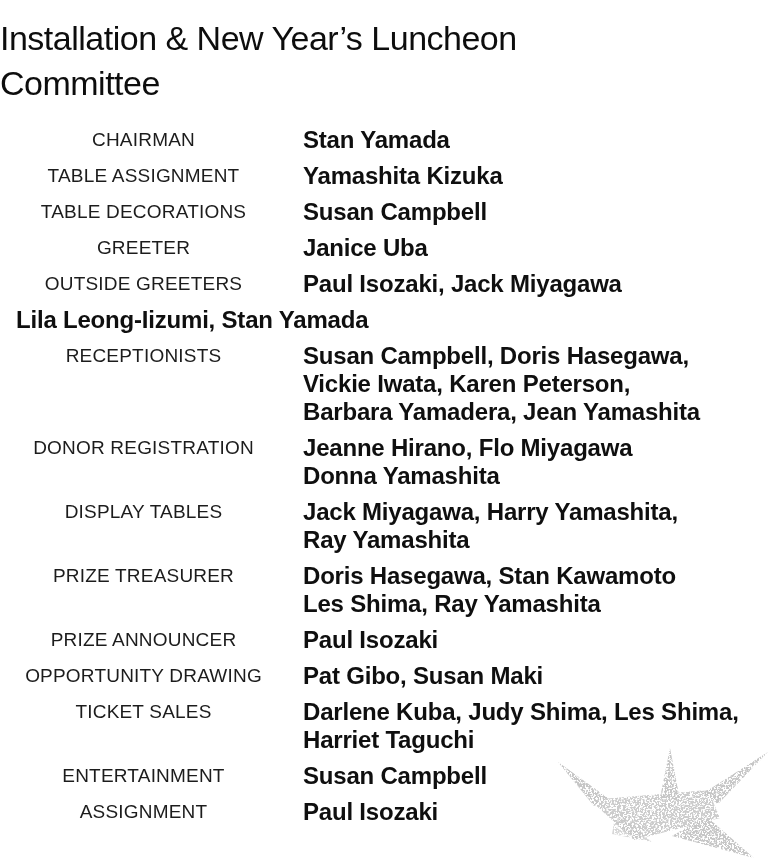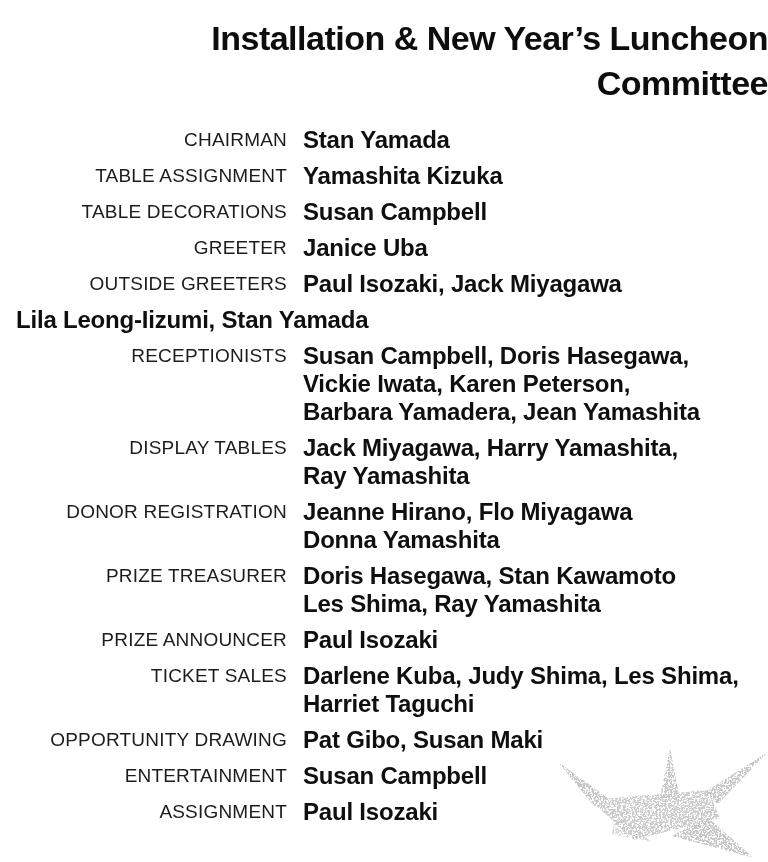--- a/index.html
+++ b/index.html
@@ -9,43 +9,43 @@
     overflow: hidden;
     font-family: "Liberation Sans", "DejaVu Sans", sans-serif;
   }
   .page {
     position: relative;
     width: 768px; height: 862px;
     background: #ffffff;
   }
   .title {
     padding-top: 16px;
-    text-align: right;
-    font-weight: 700;
+    text-align: left;
+    font-weight: 400;
     font-size: 34px;
     line-height: 45px;
     letter-spacing: -0.5px;
     color: #0d0d0d;
     position: relative;
     z-index: 1;
   }
   .roster {
     margin-top: 20px;
     position: relative;
     z-index: 1;
   }
   .row {
     display: flex;
     align-items: flex-start;
     margin-bottom: 8px;
   }
   .role {
     width: 287px;
     flex: 0 0 287px;
-    text-align: right;
+    text-align: center;
     font-size: 19px;
     font-weight: 400;
     line-height: 28px;
     color: #1c1c1c;
     letter-spacing: 0.2px;
   }
   .names {
     margin-left: 16px;
     font-size: 24px;
     font-weight: 700;
@@ -98,46 +98,46 @@
       <div class="row">
         <div class="names">Lila Leong-Iizumi, Stan Yamada</div>
       </div>
       <div class="row">
         <div class="role">RECEPTIONISTS</div>
         <div class="names">Susan Campbell, Doris Hasegawa,
 Vickie Iwata, Karen Peterson,
 Barbara Yamadera, Jean Yamashita</div>
       </div>
       <div class="row">
+        <div class="role">DONOR REGISTRATION</div>
+        <div class="names">Jeanne Hirano, Flo Miyagawa
+Donna Yamashita</div>
+      </div>
+      <div class="row">
         <div class="role">DISPLAY TABLES</div>
         <div class="names">Jack Miyagawa, Harry Yamashita,
 Ray Yamashita</div>
-      </div>
-      <div class="row">
-        <div class="role">DONOR REGISTRATION</div>
-        <div class="names">Jeanne Hirano, Flo Miyagawa
-Donna Yamashita</div>
       </div>
       <div class="row">
         <div class="role">PRIZE TREASURER</div>
         <div class="names">Doris Hasegawa, Stan Kawamoto
 Les Shima, Ray Yamashita</div>
       </div>
       <div class="row">
         <div class="role">PRIZE ANNOUNCER</div>
         <div class="names">Paul Isozaki</div>
       </div>
       <div class="row">
+        <div class="role">OPPORTUNITY DRAWING</div>
+        <div class="names">Pat Gibo, Susan Maki</div>
+      </div>
+      <div class="row">
         <div class="role">TICKET SALES</div>
         <div class="names">Darlene Kuba, Judy Shima, Les Shima,
 Harriet Taguchi</div>
-      </div>
-      <div class="row">
-        <div class="role">OPPORTUNITY DRAWING</div>
-        <div class="names">Pat Gibo, Susan Maki</div>
       </div>
       <div class="row">
         <div class="role">ENTERTAINMENT</div>
         <div class="names">Susan Campbell</div>
       </div>
       <div class="row">
         <div class="role">ASSIGNMENT</div>
         <div class="names">Paul Isozaki</div>
       </div>
     </div>

